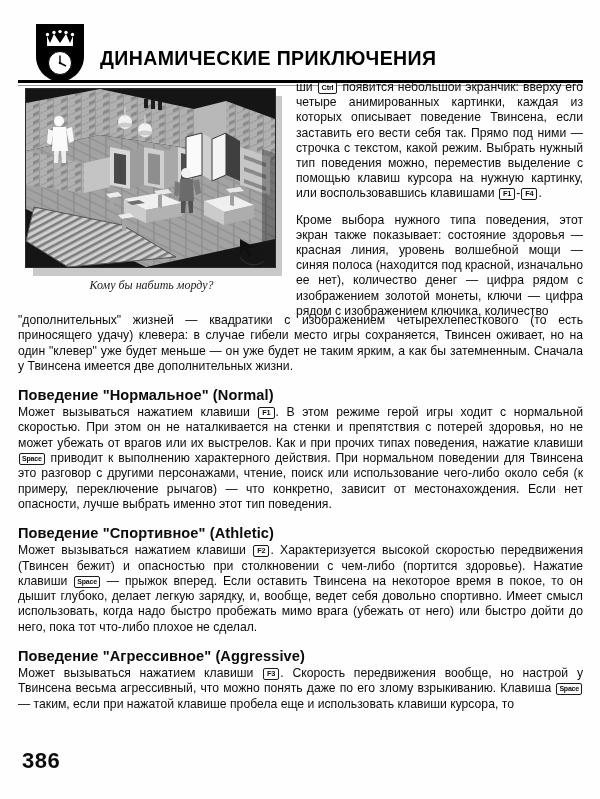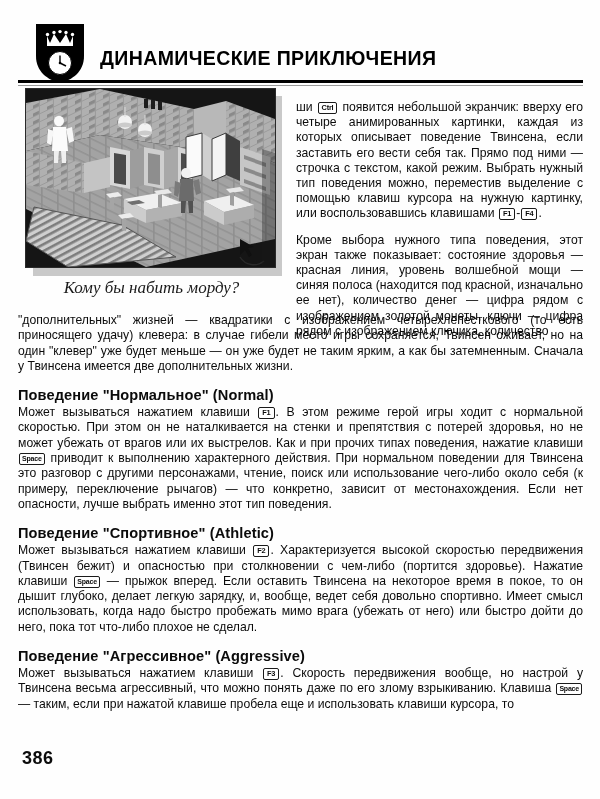--- a/index.html
+++ b/index.html
@@ -97,29 +97,29 @@
     background: #8d8d8d;
     overflow: hidden;
   }
   .shot svg { display: block; }
   .caption {
     margin-top: 8px;
     width: 253px;
     text-align: center;
     font-family: "Liberation Serif", serif;
     font-style: italic;
-    font-size: 17px;
+    font-size: 12px;
     color: #1a1a1a;
   }
 
   
   .col-right {
     position: absolute;
     left: 296px;
-    top: 100px;
+    top: 80px;
     width: 287px;
   }
   .col-right p {
     margin: 0 0 11px 0;
     font-size: 12.2px;
     line-height: 15.2px;
     text-align: justify;
     text-justify: inter-word;
   }
 
@@ -161,21 +161,21 @@
     white-space: nowrap;
     letter-spacing: -0.2px;
   }
   .key.wide { padding: 0 2px; font-size: 7px; }
 
   
   .page-number {
     position: absolute;
     left: 22px;
     top: 748px;
-    font-size: 18px;
+    font-size: 22px;
     font-weight: bold;
     letter-spacing: 0.5px;
   }
 </style>
 </head>
 <body>
 
 <div class="page">
 
   <div class="header">

